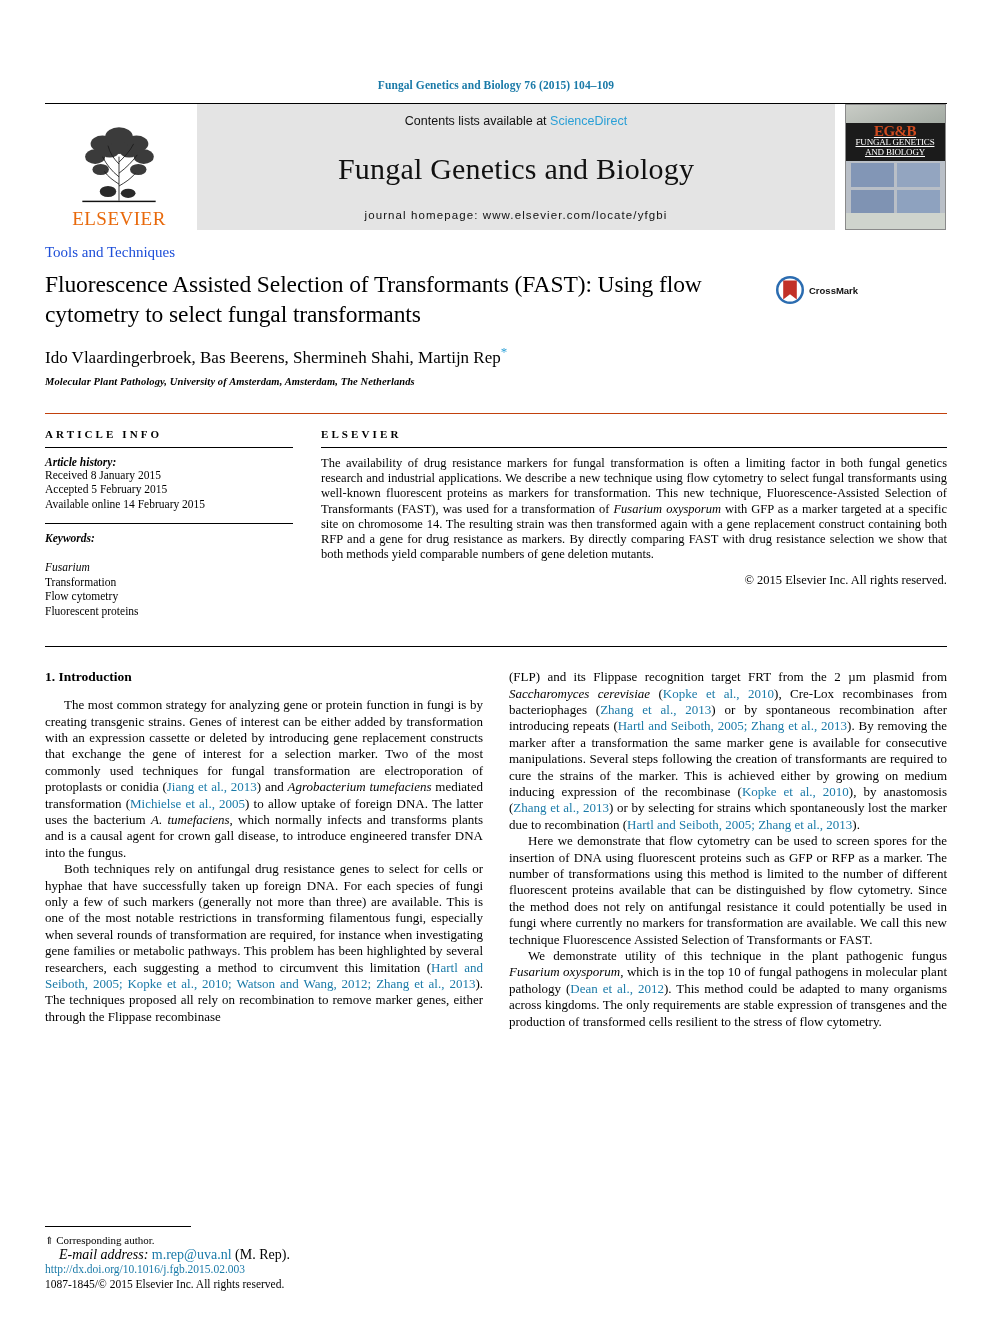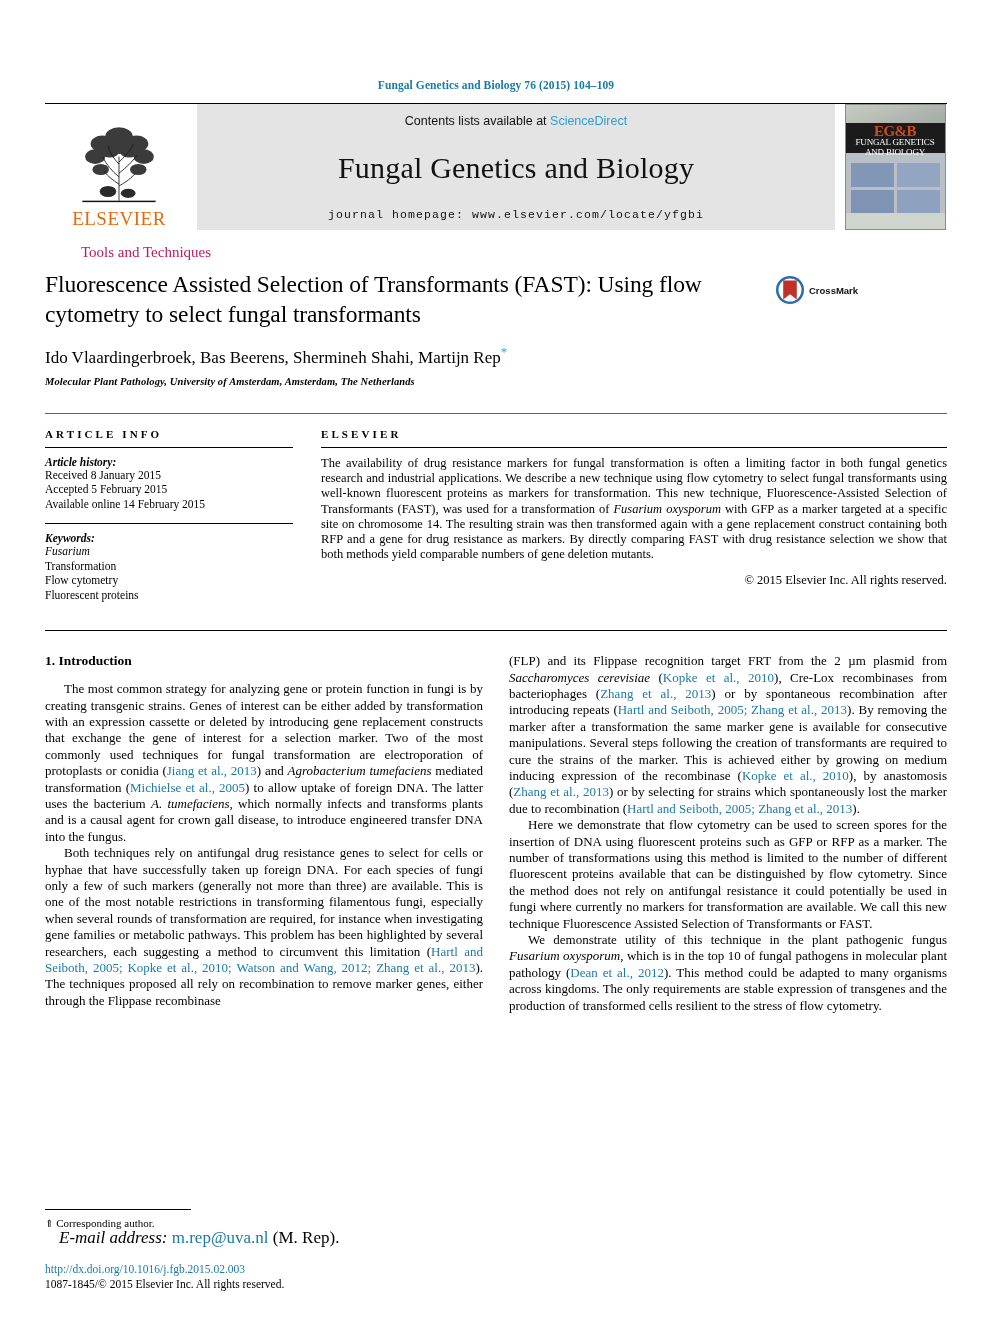--- a/index.html
+++ b/index.html
@@ -81,21 +81,21 @@
   .sciencedirect {
     color: #2a9fd6;
   }
   .journal-title {
     font-family: "Liberation Serif", serif;
     font-size: 30px;
     color: #111;
     letter-spacing: .2px;
   }
   .homepage {
-    font-family: Liberation Mono, monospace;
+    font-family: Liberation Sans, sans-serif;
     font-size: 11.5px;
     letter-spacing: 1.1px;
     color: #111;
   }
   .masthead-right {
     width: 104px;
     flex: 0 0 104px;
     display: flex;
     align-items: center;
     justify-content: center;
@@ -110,24 +110,25 @@
   }
   .cover-top {
     position: absolute;
     top: 0; left: 0; right: 0;
     height: 30px;
     background: linear-gradient(160deg,#c9ccc6,#9aa39b);
   }
   .cover-band {
     position: absolute;
     top: 18px; left: 0; right: 0;
-    height: 30px;
+    height: 38px;
     background: #1b1b1b;
     color: #fff;
     text-align: center;
+    text-decoration: underline;
   }
   .cover-band .eg {
     font-family: "Liberation Serif", serif;
     font-size: 15px;
     font-weight: bold;
     color: #cf4b20;
     line-height: 14px;
     display: block;
     margin-top: 1px;
     letter-spacing: -.5px;
@@ -159,22 +160,21 @@
     left: 0; right: 0; bottom: 0;
     height: 16px;
     background: #cfd4cd;
   }
 
   
   .section-kicker {
     margin-top: 14px;
     font-family: "Liberation Serif", serif;
     font-size: 15px;
-    color: #be185d;
-    margin-left: 36px;
+    color: #1d4ed8;
   }
 
   .title-row {
     display: flex;
     align-items: flex-start;
     margin-top: 8px;
   }
   h1.article-title {
     font-family: "Liberation Serif", serif;
     font-weight: normal;
@@ -250,21 +250,21 @@
   }
   .hist-label, .kw-label {
     font-style: italic;
     font-weight: bold;
     font-size: 11.5px;
   }
   .hist-line, .kw-line {
     font-size: 11.5px;
     line-height: 14.5px;
   }
-  .kw-italic { font-style: italic; }
+  .kw-italic { font-style: italic; margin-top: 16px; }
   .abstract-text {
     font-size: 12.5px;
     line-height: 15.3px;
     text-align: justify;
   }
   .abstract-text i { font-style: italic; }
   .copyright {
     text-align: right;
     font-size: 12.5px;
     margin-top: 10px;
@@ -315,26 +315,25 @@
     width: 146px;
     margin-bottom: 6px;
   }
   .fn-line {
     font-size: 11px;
     line-height: 14px;
   }
   .fn-line .star { font-size: 10px; }
   .fn-email {
     padding-left: 14px;
-    font-size: 17px;
+    font-size: 14px;
     line-height: 14px;
   }
   .fn-email i { font-style: italic; }
   .doi-block {
-    margin-top: 17px;
     font-size: 11.5px;
     line-height: 14.5px;
   }
   .doi-link { color: #1a7aa8; }
 </style>
 </head>
 <body>
 
 <div class="page">
 

